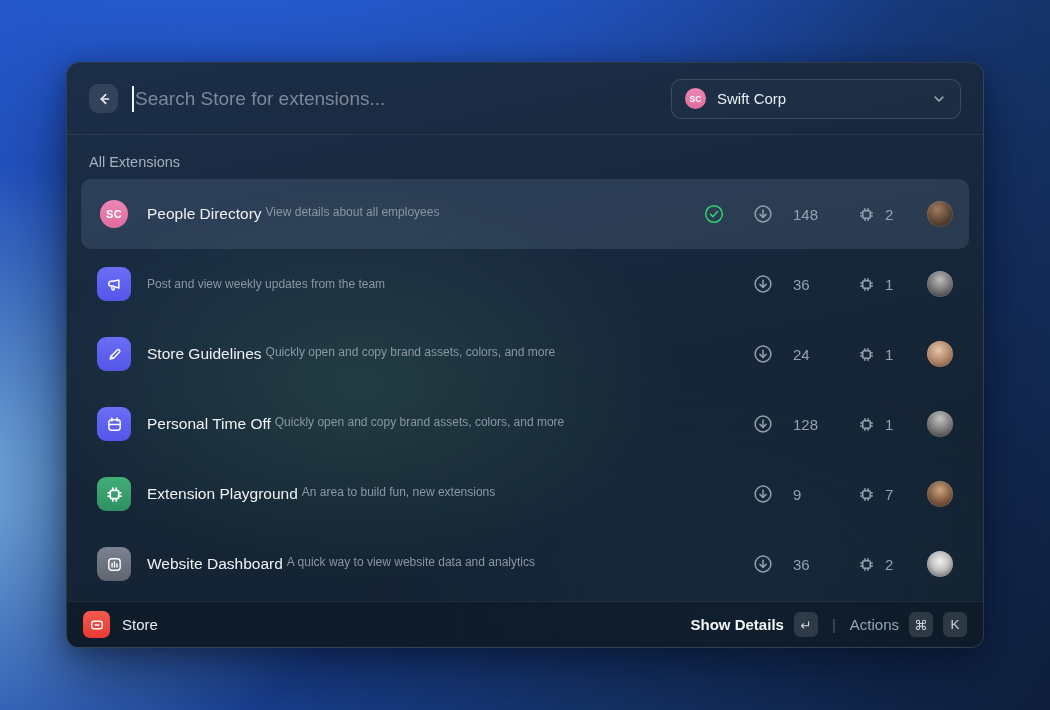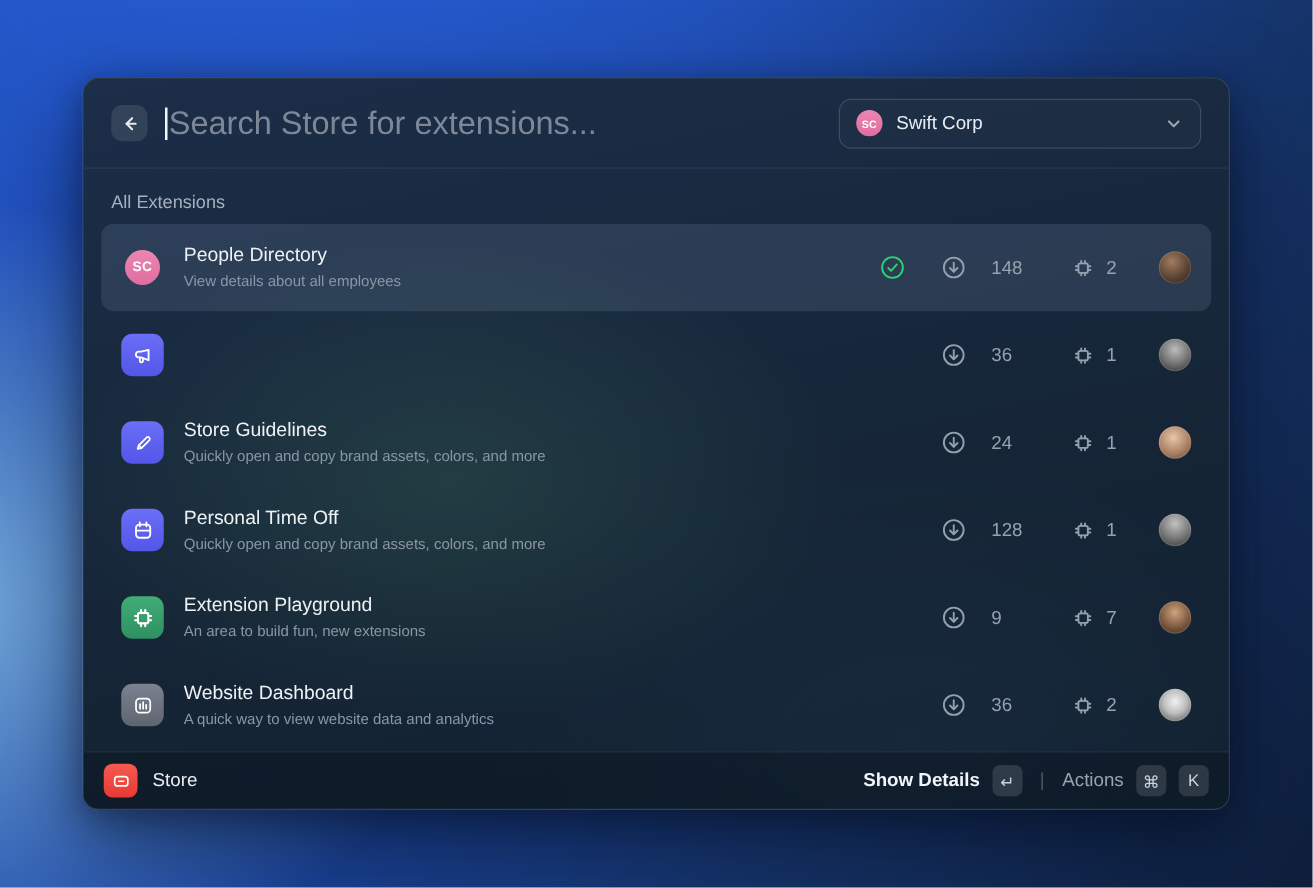--- a/index.html
+++ b/index.html
@@ -37,21 +37,21 @@
     cursor:pointer;
   }
   .caret {
     width:2px; height:26px; background:#f2f5f9; margin-left:14px; flex:0 0 2px;
     animation:blink 1.1s steps(1) infinite;
   }
   @keyframes blink { 50% { opacity:0; } }
   .search-input {
     flex:1; background:transparent; border:none; outline:none;
     font-family:"Liberation Sans", sans-serif;
-    font-size:26px; color:#eef2f6; margin-left:1px; min-width:0;
+    font-size:19px; color:#eef2f6; margin-left:1px; min-width:0;
   }
   .search-input::placeholder { color:#7d8797; opacity:1; }
 
   .account {
     flex:0 0 290px; height:40px; border:1px solid rgba(255,255,255,0.14);
     border-radius:10px; display:flex; align-items:center; padding:0 13px; gap:11px;
     cursor:pointer; background:rgba(255,255,255,0.02);
   }
   .account .avatar-sc {
     width:21px; height:21px; border-radius:50%;
@@ -78,21 +78,21 @@
     display:flex; align-items:center; justify-content:center;
   }
   .row-icon.circle-pink {
     width:28px; height:28px; flex-basis:28px; margin-left:3px; margin-right:19px;
     border-radius:50%; background:linear-gradient(180deg,#ec86b3,#df6d9f);
     color:#fff; font-size:11px; font-weight:bold; letter-spacing:.3px;
   }
   .bg-indigo { background:linear-gradient(180deg,#6b6ef6,#5356e8); }
   .bg-green  { background:linear-gradient(180deg,#42ad75,#2e9063); }
   .bg-gray   { background:linear-gradient(180deg,#7b8290,#5f6570); }
-  .row-text { display:flex; flex-direction:column; gap:4px; min-width:0; }
+  .row-text { display:flex; flex-direction:row; gap:4px; min-width:0;text-align:center; }
   .row-title { font-size:15.5px; color:#eff2f5; }
   .row-sub { font-size:12px; color:#8b96a4; white-space:nowrap; }
 
   .row-meta { margin-left:auto; display:flex; align-items:center; flex:0 0 250px; }
   .g-check { width:50px; display:flex; align-items:center; }
   .g-downloads { width:104px; display:flex; align-items:center; gap:20px; }
   .g-commands { width:66px; display:flex; align-items:center; gap:9px; }
   .g-avatar { width:30px; display:flex; justify-content:flex-end; }
   .meta-num { font-size:15px; color:#97a1ae; }
   .user-avatar { width:26px; height:26px; border-radius:50%; box-shadow:0 0 0 1px rgba(255,255,255,0.12) inset; }
@@ -189,20 +189,21 @@
     </div>
 
     <div class="row">
       <div class="row-icon bg-indigo">
         <svg width="21" height="21" viewBox="0 0 24 24" fill="none" stroke="#ffffff" stroke-width="1.7" stroke-linecap="round" stroke-linejoin="round">
           <path d="M17 6.8v9.4l-7-2.6H8a2.6 2.6 0 0 1 0-5.2h2z"></path>
           <path d="M9 14.2v2.6a1.4 1.4 0 0 0 2.8 0v-1.6"></path>
         </svg>
       </div>
       <div class="row-text">
+        <div class="row-sub">Post and view weekly updates from the team</div>
       </div>
       <div class="row-meta">
         <div class="g-check"></div>
         <div class="g-downloads">
           <svg width="20" height="20" viewBox="0 0 20 20" fill="none" stroke="#94a0ac" stroke-width="1.5" stroke-linecap="round" stroke-linejoin="round">
             <circle cx="10" cy="10" r="7.9"></circle>
               <path d="M10 6.2v7"></path>
               <path d="m7 10.4 3 3 3-3"></path>
           </svg>
           <span class="meta-num">36</span>

